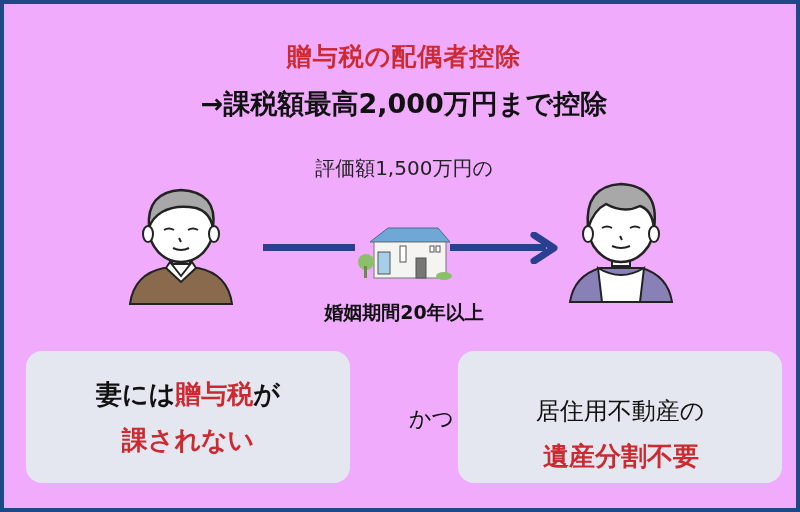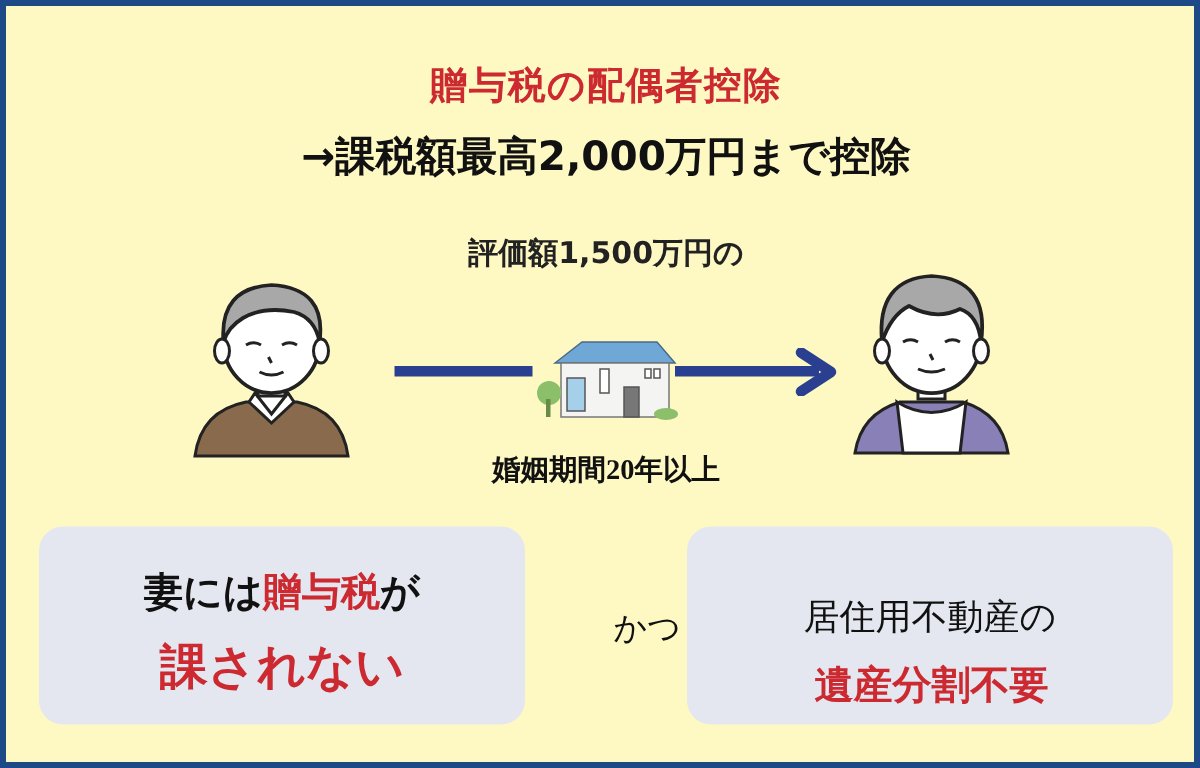--- a/index.html
+++ b/index.html
@@ -1,36 +1,36 @@
 <!DOCTYPE html>
 <html><head>
 <meta charset="utf-8">
 <style>
   * { box-sizing: border-box; margin: 0; padding: 0; }
   html, body { width: 800px; height: 512px; overflow: hidden; background: #ffffff; }
   body { font-family: "DejaVu Sans", "Liberation Sans", sans-serif; }
   .frame {
     position: absolute; left: 0; top: 0; width: 800px; height: 512px;
-    border: 4px solid #1d4a86; background: #fef9c3;
+    border: 4px solid #1d4a86; background: #f0abfc;
   }
   .title {
     position: absolute; left: 0; top: 36px; width: 800px; text-align: center;
     font-size: 25px; font-weight: bold; color: #cc2a30; letter-spacing: 1px;
   }
   .subtitle {
     position: absolute; left: 0; top: 82px; width: 800px; text-align: center;
     font-size: 27px; font-weight: bold; color: #111111;
   }
   .gift-desc {
     position: absolute; left: 270px; top: 146px; width: 260px; text-align: center;
-    font-size: 20px; color: #222222; line-height: 36px; font-weight: bold;
+    font-size: 20px; color: #222222; line-height: 36px;
   }
   .marriage {
     position: absolute; left: 270px; top: 296px; width: 260px; text-align: center;
-    font-size: 19px; font-weight: bold; color: #111111; font-family: Liberation Serif, serif;
+    font-size: 19px; font-weight: bold; color: #111111;
   }
   .person { position: absolute; }
   .husband { left: 122px; top: 178px; width: 110px; height: 125px; }
   .wife { left: 562px; top: 172px; width: 110px; height: 128px; }
   .arrow-left {
     position: absolute; left: 259px; top: 240px; width: 92px; height: 7px; background: #2a3f8f;
   }
   .house { position: absolute; left: 352px; top: 218px; width: 96px; height: 58px; }
   .arrow-right { position: absolute; left: 446px; top: 228px; width: 110px; height: 32px; }
   .box {
@@ -38,21 +38,21 @@
     text-align: center;
   }
   .box-left { left: 22px; top: 347px; width: 324px; height: 132px; }
   .box-right { left: 454px; top: 347px; width: 324px; height: 132px; }
   .box-left .line1 {
     position: absolute; left: 0; top: 26px; width: 100%;
     font-size: 26px; font-weight: bold; color: #111111;
   }
   .box-left .line2 {
     position: absolute; left: 0; top: 72px; width: 100%;
-    font-size: 32px; font-weight: bold; color: #cc2a30;
+    font-size: 26px; font-weight: bold; color: #cc2a30;
   }
   .red { color: #cc2a30; }
   .box-right .small {
     position: absolute; left: 0; top: 10px; width: 100%;
     font-size: 19px; color: #222222;
   }
   .box-right .line1 {
     position: absolute; left: 0; top: 44px; width: 100%;
     font-size: 24px; font-weight: normal; color: #111111;
   }

